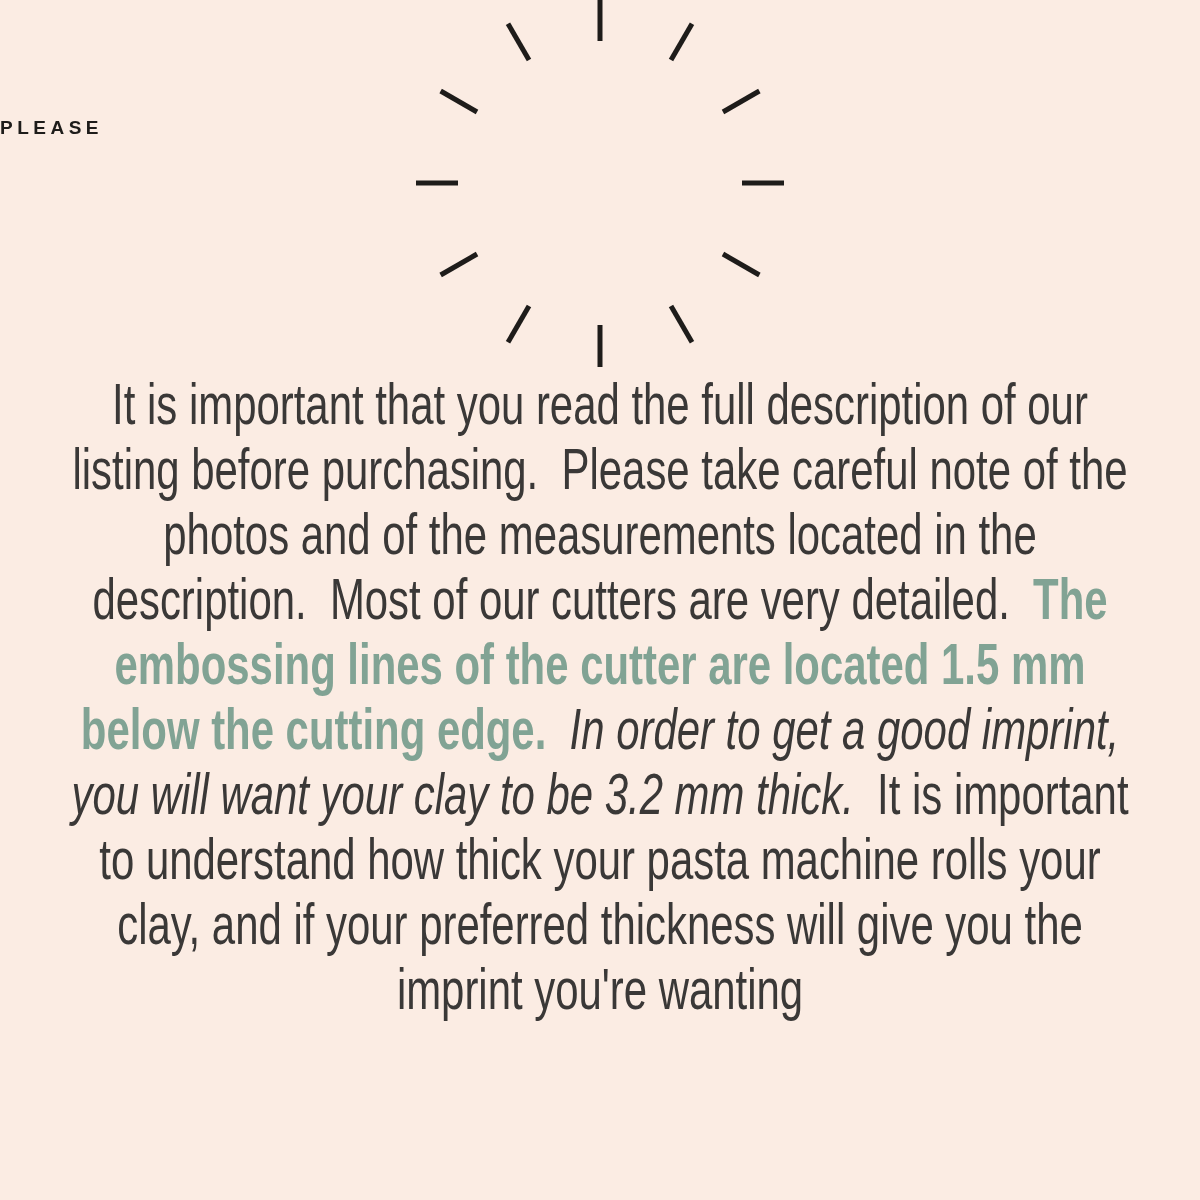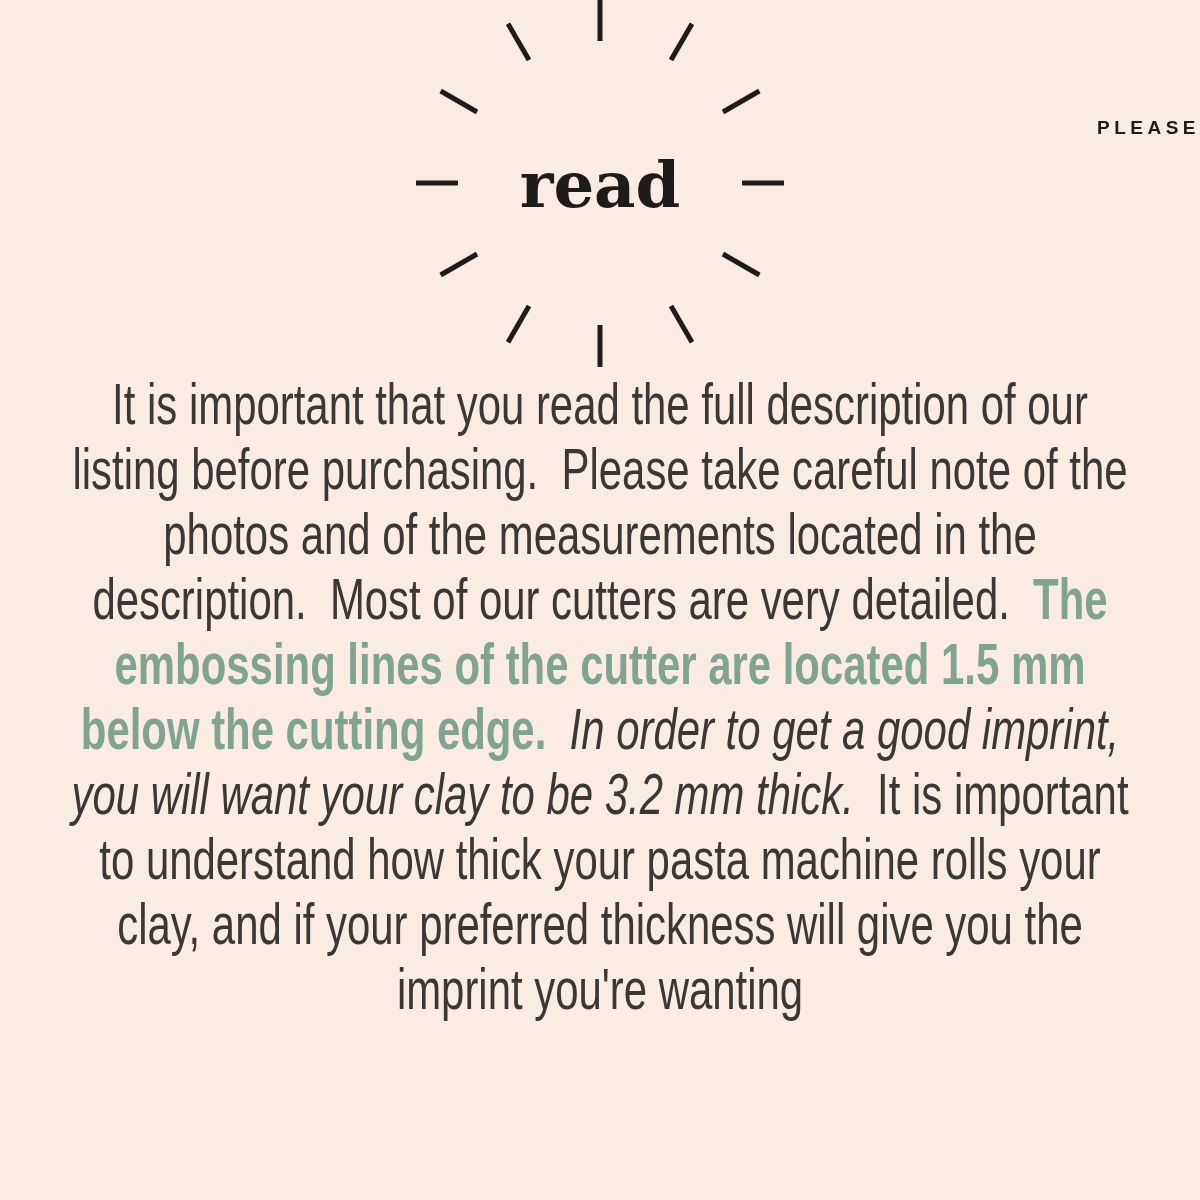--- a/index.html
+++ b/index.html
@@ -28,21 +28,21 @@
     width: 400px; height: 400px;
   }
   .starburst-svg line {
     stroke: var(--ink, #1e1c1a);
     stroke-width: 5;
     stroke-linecap: butt;
   }
   .eyebrow {
     position: absolute;
     top: 118px; left: 0; right: 0;
-    text-align: right;
+    text-align: left;
     font-size: 19px;
     font-weight: 700;
     letter-spacing: 4.5px;
     color: var(--ink, #1e1c1a);
     line-height: 1;
   }
   .title {
     position: absolute;
     top: 153px; left: 0; right: 0;
     text-align: center;
@@ -91,17 +91,16 @@
       <line x1="200" y1="16" x2="200" y2="58" transform="rotate(210 200 200)"></line>
       <line x1="200" y1="16" x2="200" y2="58" transform="rotate(240 200 200)"></line>
       <line x1="200" y1="16" x2="200" y2="58" transform="rotate(270 200 200)"></line>
       <line x1="200" y1="16" x2="200" y2="58" transform="rotate(300 200 200)"></line>
       <line x1="200" y1="16" x2="200" y2="58" transform="rotate(330 200 200)"></line>
     </g>
   </svg>
 
   <div class="eyebrow">PLEASE</div>
 
-  <div class="title">read</div>
 
   <p class="body-paragraph"><span class="seg-regular">It is important that you read the full description of our listing before purchasing.  Please take careful note of the photos and of the measurements located in the description.  Most of our cutters are very detailed.  </span><span class="seg-bold-green">The embossing lines of the cutter are located 1.5 mm below the cutting edge.</span><span class="seg-regular">  </span><span class="seg-italic">In order to get a good imprint, you will want your clay to be 3.2 mm thick.</span><span class="seg-regular">  It is important to understand how thick your pasta machine rolls your clay, and if your preferred thickness will give you the imprint you're wanting</span></p>
 
 </div>
 
 </body></html>

